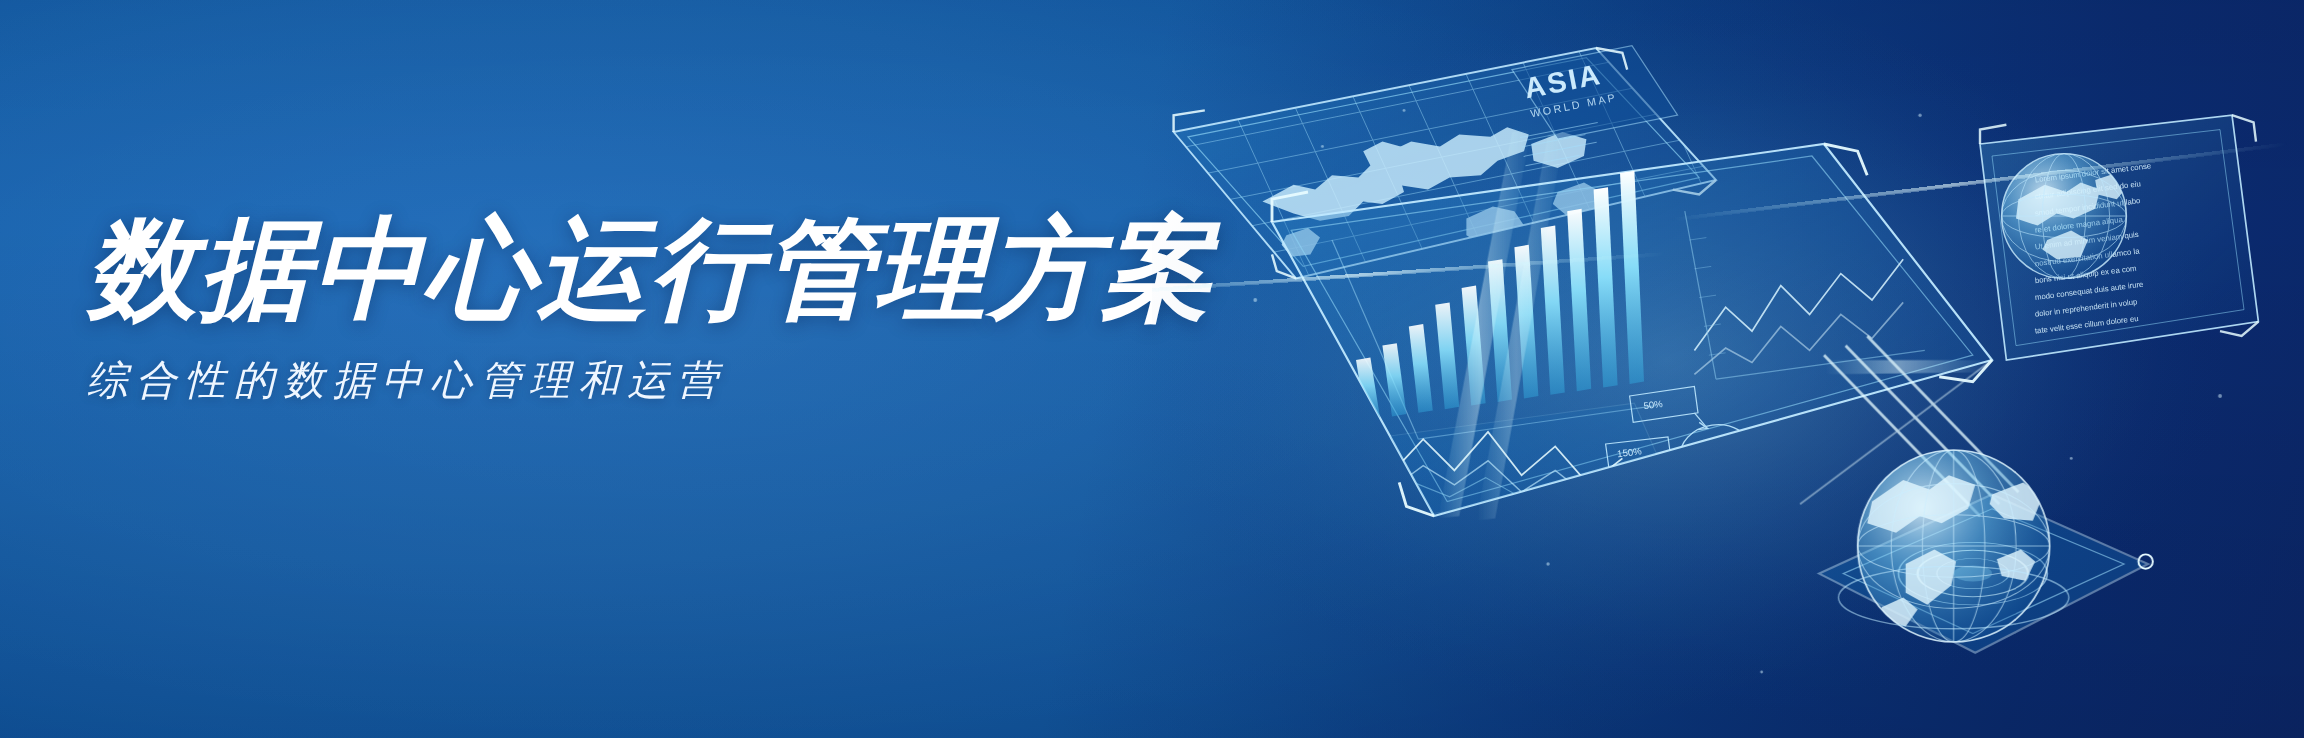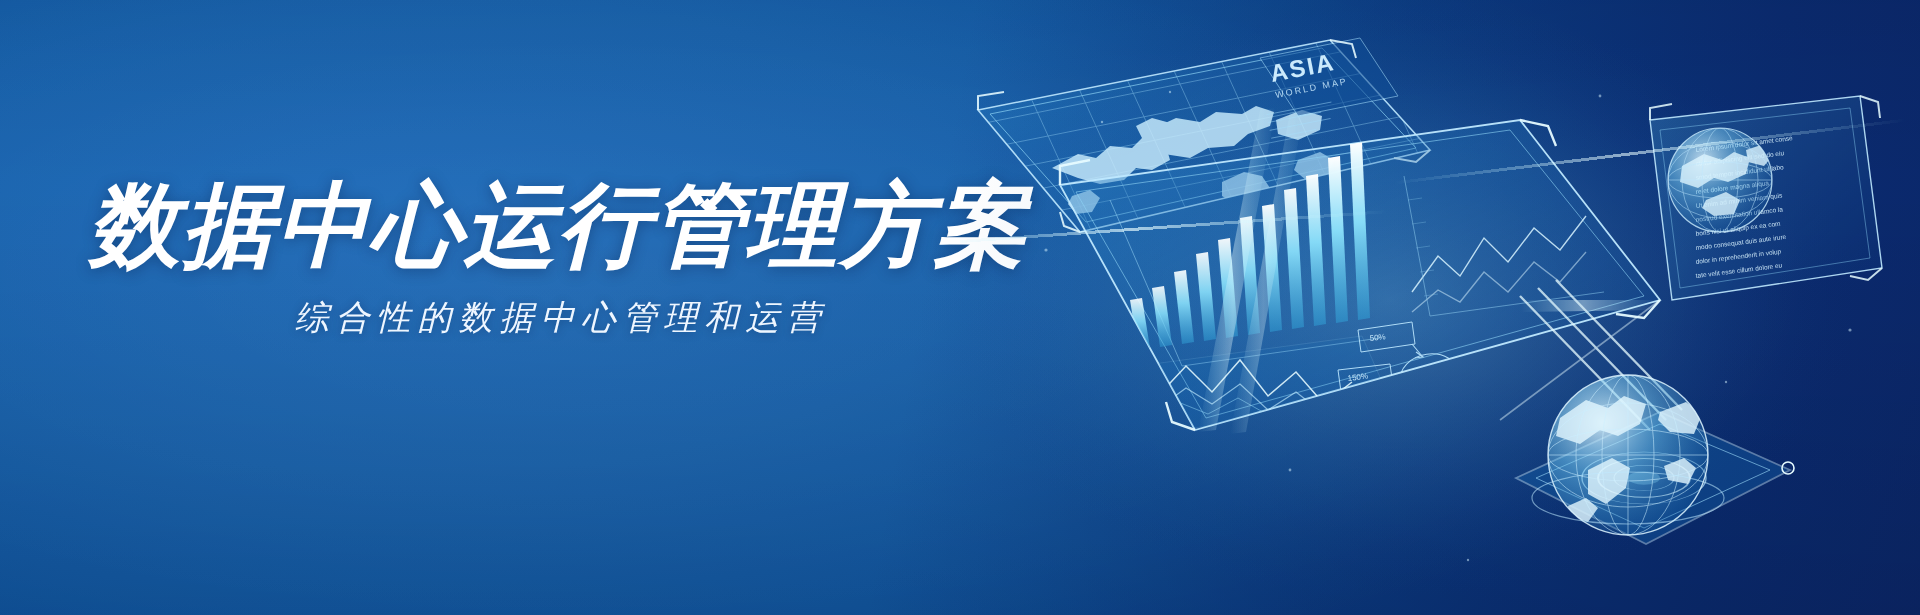--- a/index.html
+++ b/index.html
@@ -19,32 +19,32 @@
     pointer-events:none;
   }
   .bg-vignette{
     position:absolute;inset:0;
     background:radial-gradient(120% 130% at 30% 45%, rgba(255,255,255,.06) 0%, rgba(255,255,255,0) 55%),
                linear-gradient(180deg, rgba(0,0,0,.05) 0%, rgba(0,0,0,0) 30%, rgba(0,0,0,.10) 100%);
     pointer-events:none;
   }
 
   
-  .copy{position:absolute;left:88px;top:176px;width:960px;}
+  .copy{position:absolute;left:72px;top:176px;width:960px;}
   .title{
     margin:0;
     font-size:92px;line-height:1.08;
     font-weight:700;font-style:italic;
     color:#ffffff;letter-spacing:2px;
     white-space:nowrap;
     text-shadow:0 2px 14px rgba(0,20,60,.35);
   }
   .subtitle{
     margin:22px 0 0 0;
-    text-align:center;
+    text-align:left;
     font-size:34px;line-height:1.2;
     font-weight:300;font-style:italic;
     color:#eef6ff;letter-spacing:7px;
     padding-right:14px;
     white-space:nowrap;
     text-shadow:0 1px 8px rgba(0,20,60,.35);
   }
 
   
   .art{position:absolute;right:0;top:0;width:960px;height:615px;}

